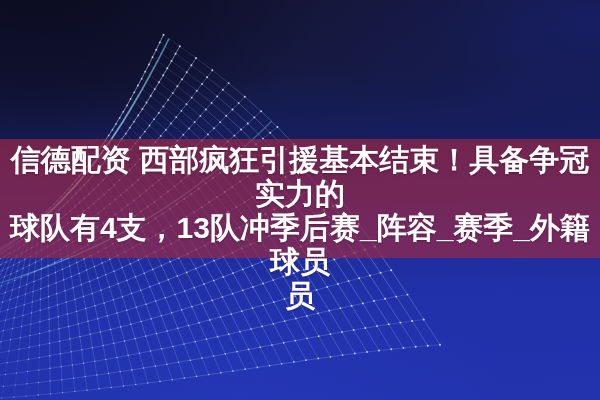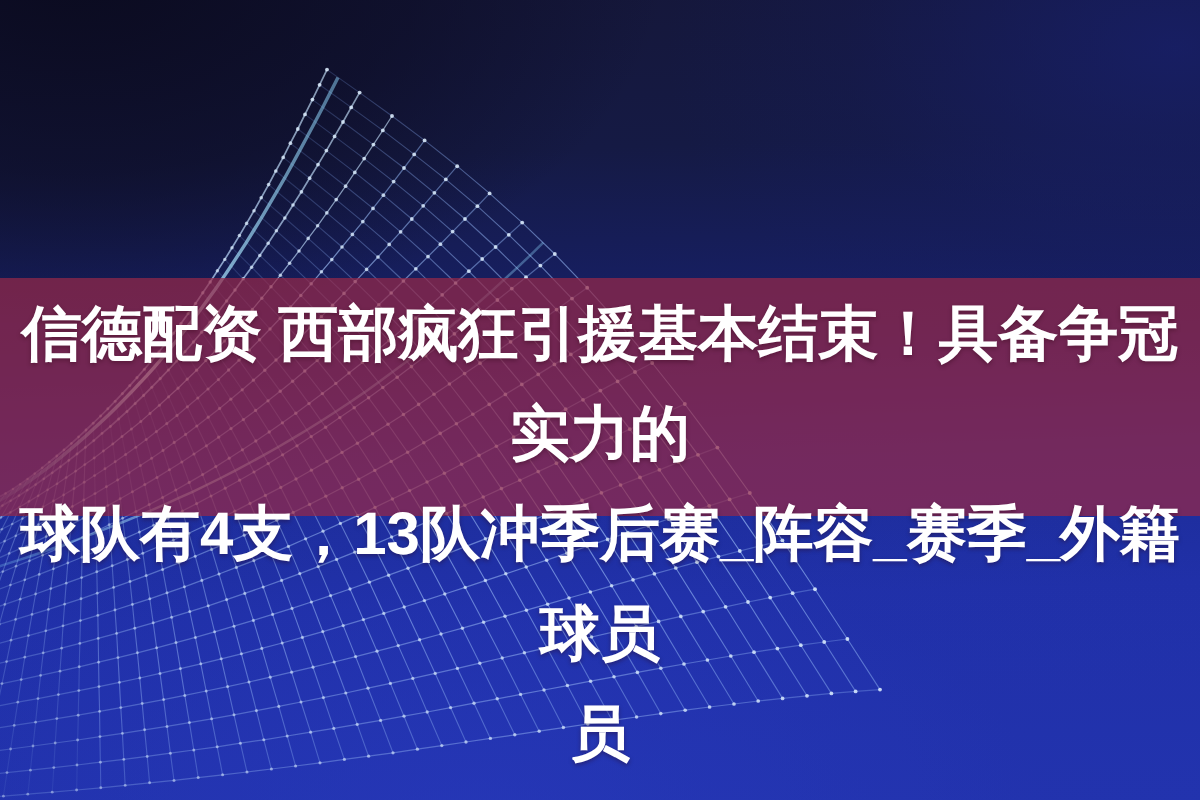--- a/index.html
+++ b/index.html
@@ -77,21 +77,21 @@
   
   .headline {
     position: absolute;
     left: 0;
     right: 0;
     top: 143px;
     text-align: center;
     color: #ffffff;
     font-size: 30px;
     font-weight: 700;
-    line-height: 50px;
+    line-height: 34px;
     letter-spacing: 0px;
     padding: 0 2px;
     white-space: pre-line;
     text-shadow: 0 1px 2px rgba(40,0,15,0.35);
   }
 </style>
 </head>
 <body>
 
 <div id="stage">

